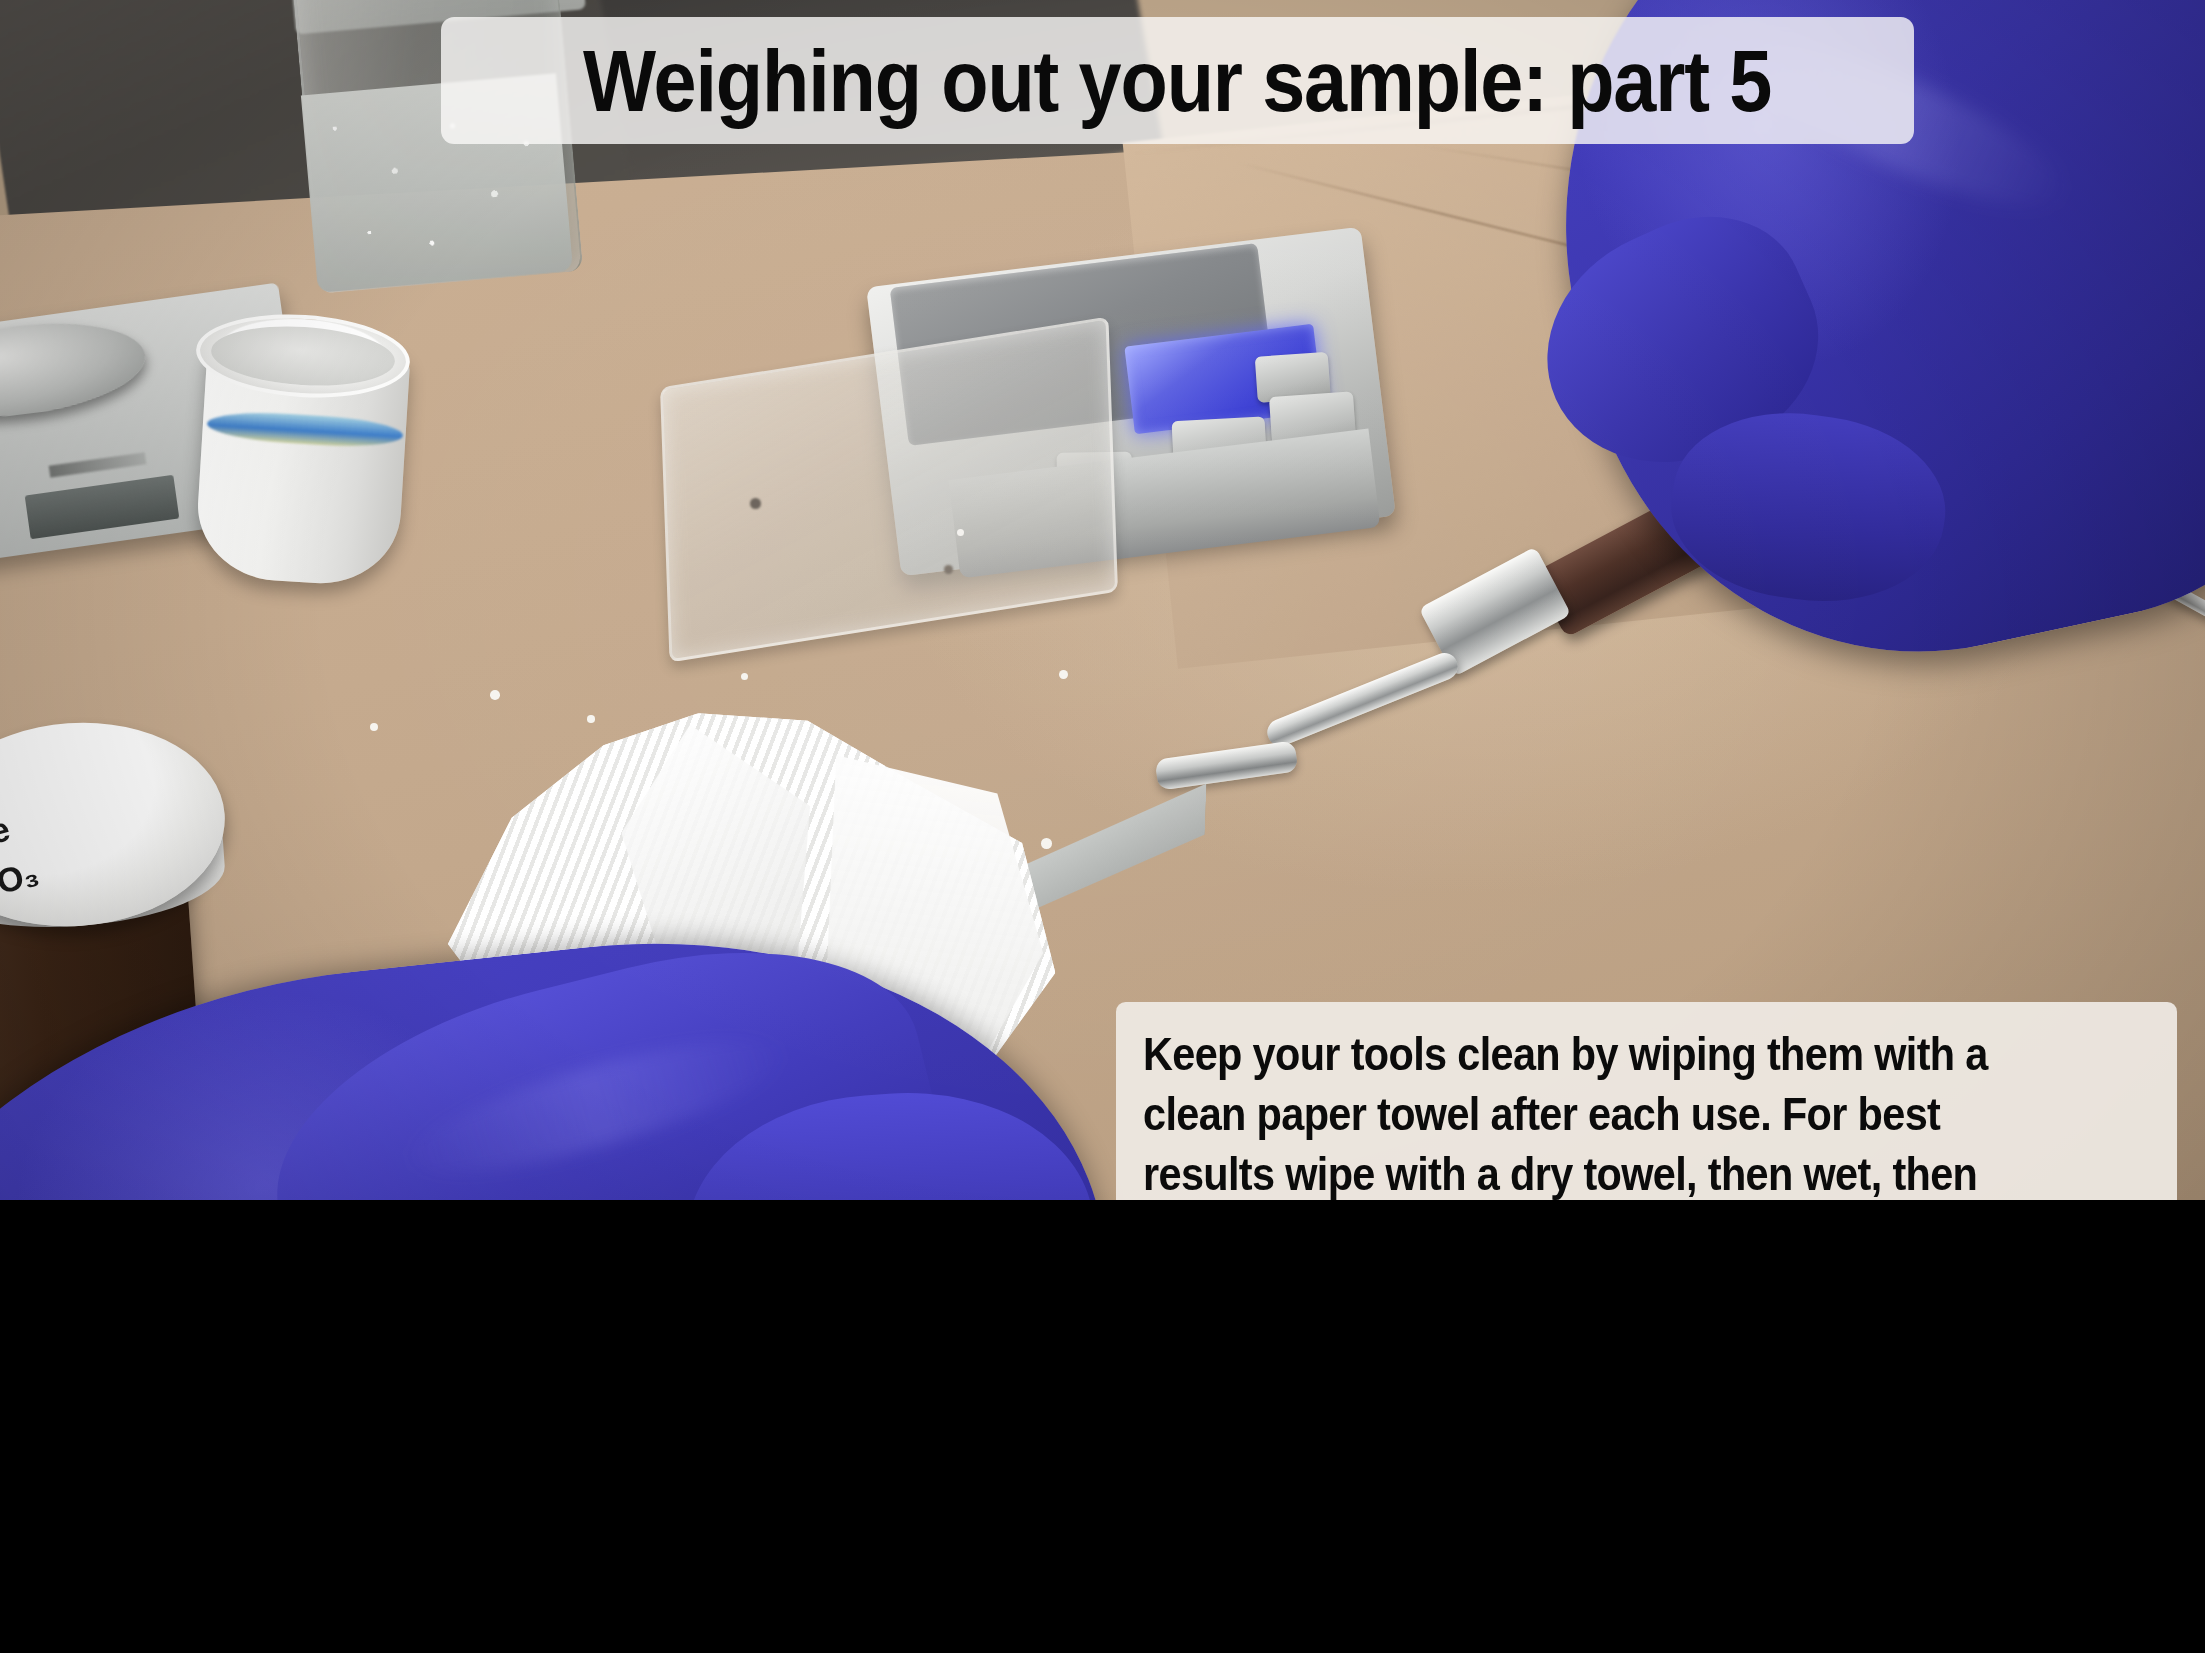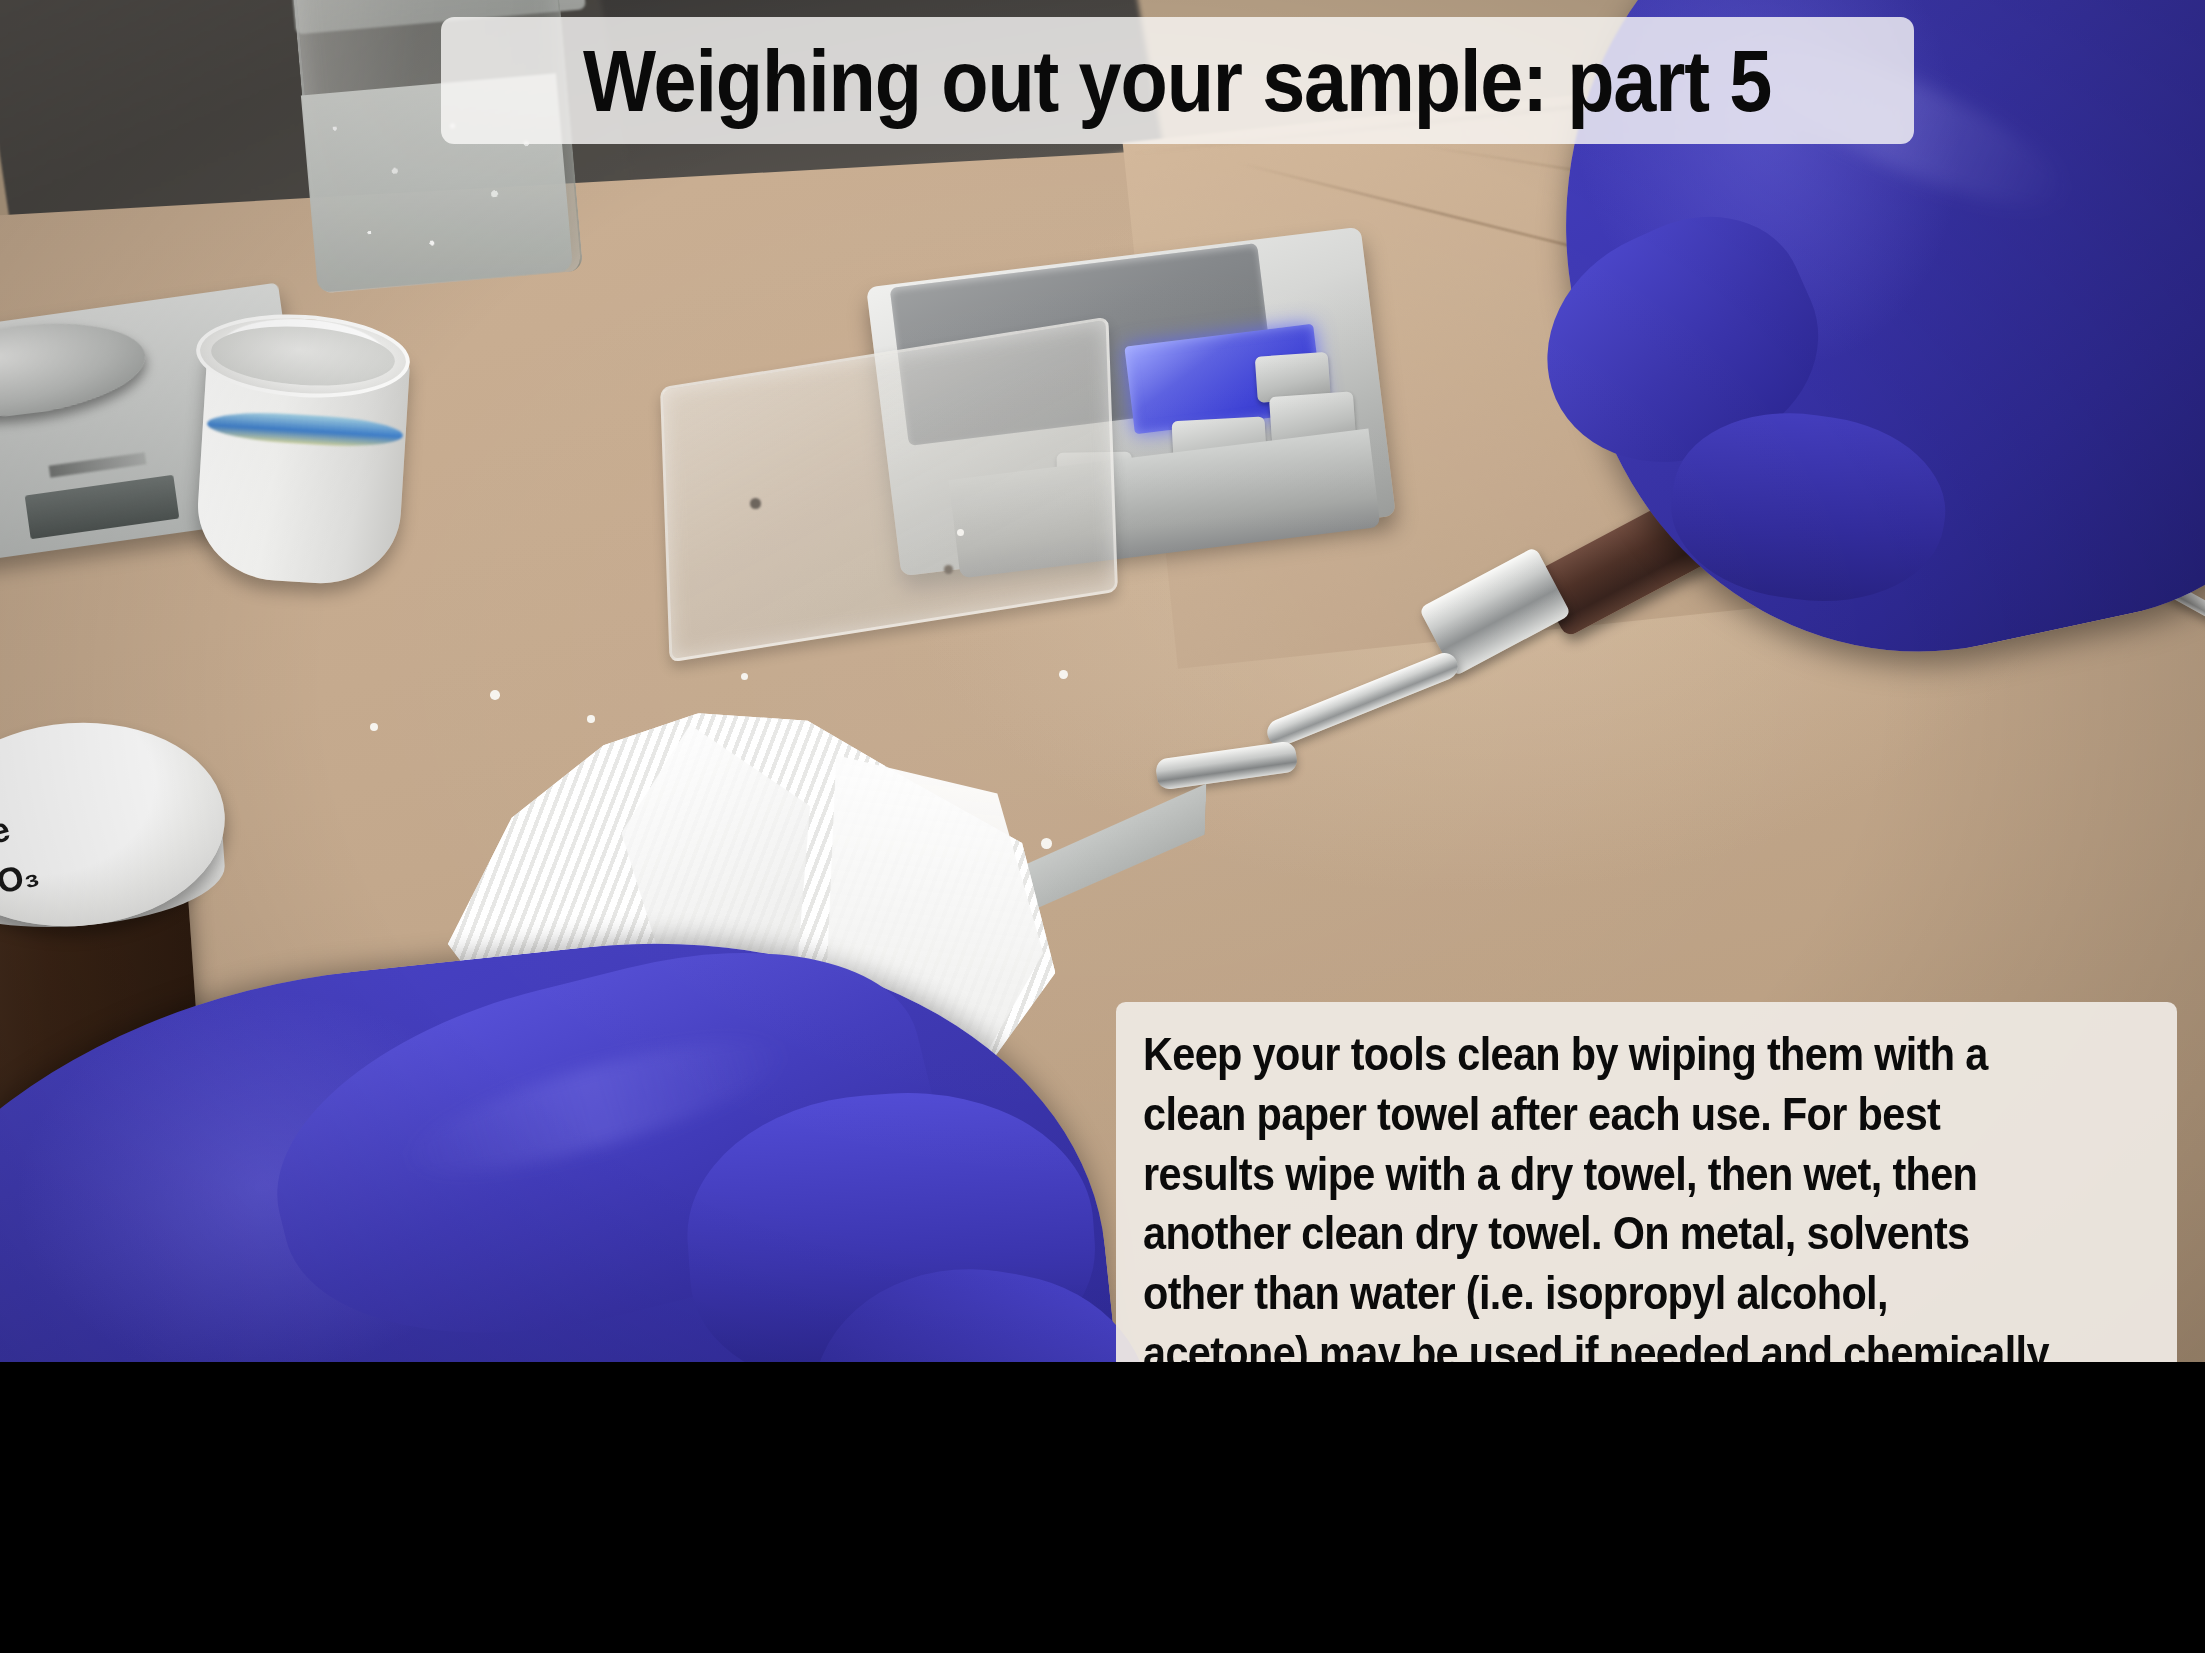--- a/index.html
+++ b/index.html
@@ -6,21 +6,21 @@
   * { margin:0; padding:0; box-sizing:border-box; }
   html, body {
     width:2205px; height:1654px;
     overflow:hidden;
     background:#000;
     font-family:"Liberation Sans", sans-serif;
   }
 
   #stage {
     position:relative;
-    width:2205px; height:1362px;
+    width:2205px; height:1200px;
     overflow:hidden;
     background:#b9a287;
   }
 
   
   .photo { position:absolute; inset:0; overflow:hidden; }
 
   
   .wall {
     position:absolute; left:-26.5px; top:-17.6px; width:948px; height:335px;

